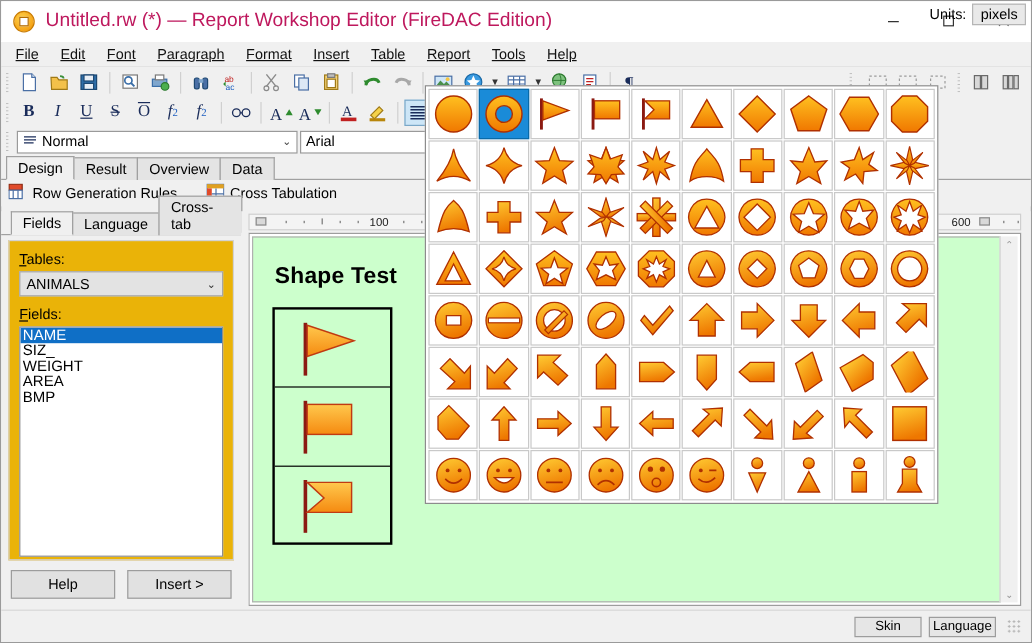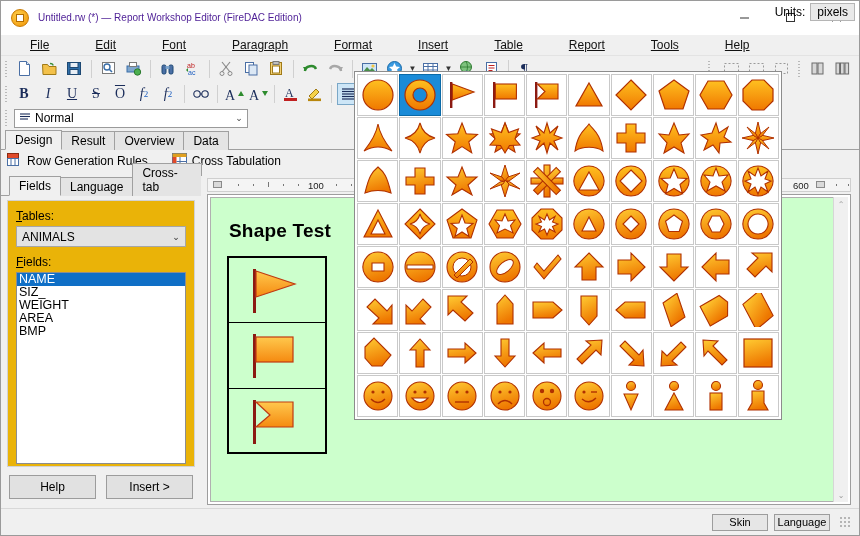--- a/index.html
+++ b/index.html
@@ -13,29 +13,29 @@
        border:1px solid #9a9a9a;background:#f0f0f0;}
 
   
   .titlebar{height:33px;background:#ffffff;display:flex;align-items:center;
             border-bottom:1px solid #ffffff;position:relative;}
   .app-icon{width:18px;height:18px;margin-left:10px;margin-right:9px;border-radius:50%;
             background:radial-gradient(circle at 40% 35%,#ffd24d,#f09000);
             border:1px solid #c97b00;box-sizing:border-box;position:relative;}
   .app-icon:after{content:"";position:absolute;left:4px;top:4px;width:8px;height:8px;
             background:#fff;border:1px solid #b36c00;box-sizing:border-box;}
-  .title-text{font-size:10px;color:#4c1d95;white-space:nowrap;}
+  .title-text{font-size:16px;color:#be185d;white-space:nowrap;}
   .winbtns{position:absolute;right:0;top:0;height:33px;display:flex;}
   .winbtn{width:46px;height:33px;display:flex;align-items:center;justify-content:center;
           font-size:13px;color:#333;}
   .winbtn svg{display:block;}
 
   
-  .menubar{height:20px;background:#f0f0f0;display:flex;align-items:center;padding-left:20px;
-           border-bottom:1px solid #e3e3e3;gap:28px;}
+  .menubar{height:20px;background:#f0f0f0;display:flex;align-items:center;padding-left:3px;
+           border-bottom:1px solid #e3e3e3;}
   .menuitem{padding:2px 9px;font-size:12px;color:#111;}
   .menuitem u{text-decoration:underline;}
 
   
   .tbrow{height:25px;background:#f0f0f0;display:flex;align-items:center;position:relative;}
   .grip{width:7px;height:18px;margin:0 2px 0 2px;
         background-image:repeating-linear-gradient(to bottom,#b9b9b9 0 1px,transparent 1px 3px);
         background-size:2px 3px;background-repeat:repeat-y;background-position:2px 1px;}
   .tbtn{width:23px;height:22px;display:flex;align-items:center;justify-content:center;
         margin:0 1px;position:relative;}
@@ -411,20 +411,23 @@
         <svg width="12" height="10" viewBox="0 0 12 10">
             <g stroke="#1a2c5a" stroke-width="1.1">
               <line x1="1" y1="2" x2="11" y2="2"></line>
               <line x1="1" y1="4.5" x2="11" y2="4.5"></line>
               <line x1="1" y1="7" x2="9" y2="7"></line>
             </g>
           </svg>
       </span>
       <span class="cv">Normal</span>
       <span class="carrow">⌄</span>
+    </div>
+    <div class="combo" style="width:120px;margin-left:2px;">
+      <span class="cv">Arial</span>
     </div>
     <div class="unitsbox">
       <span>Units:</span>
       <span class="unitsval">pixels</span>
     </div>
   </div>
 
   <div class="tabstrip">
     <div class="tab active">Design</div>
     <div class="tab">Result</div>

